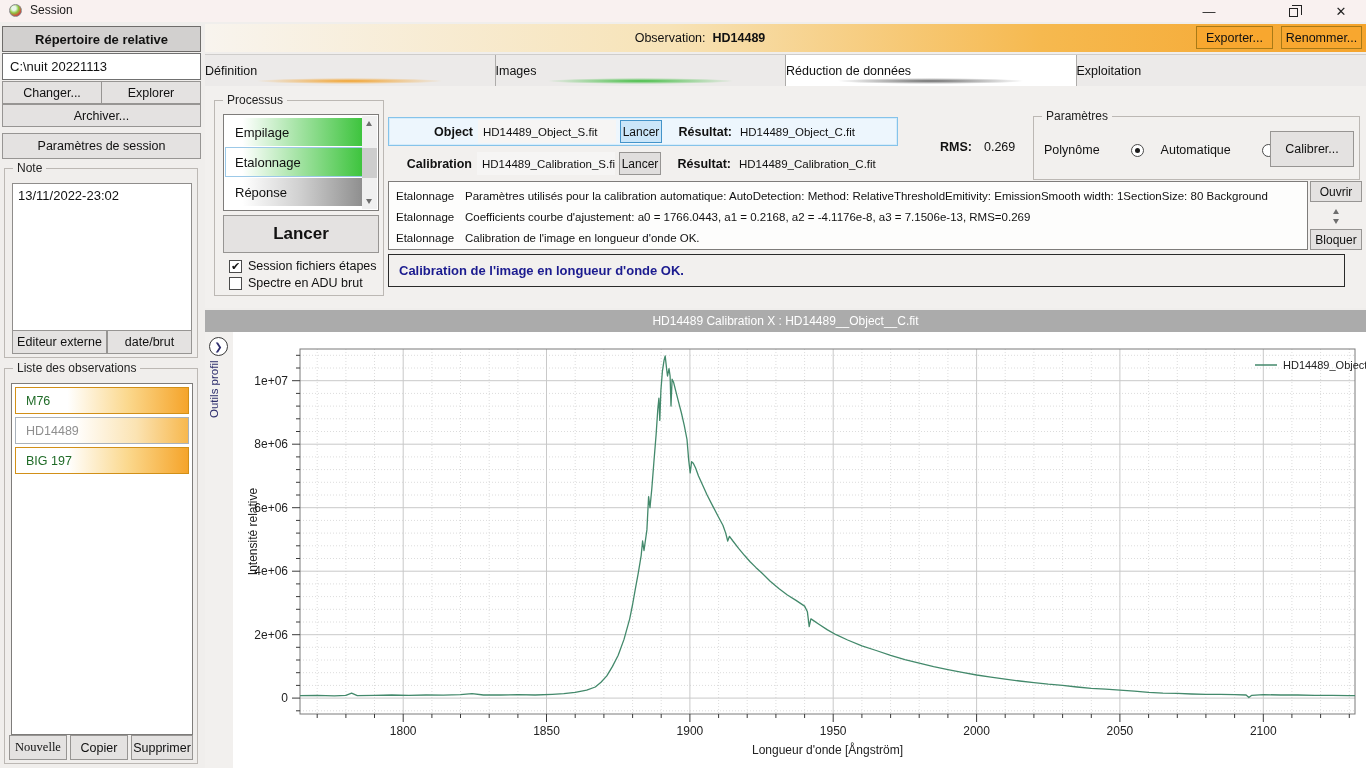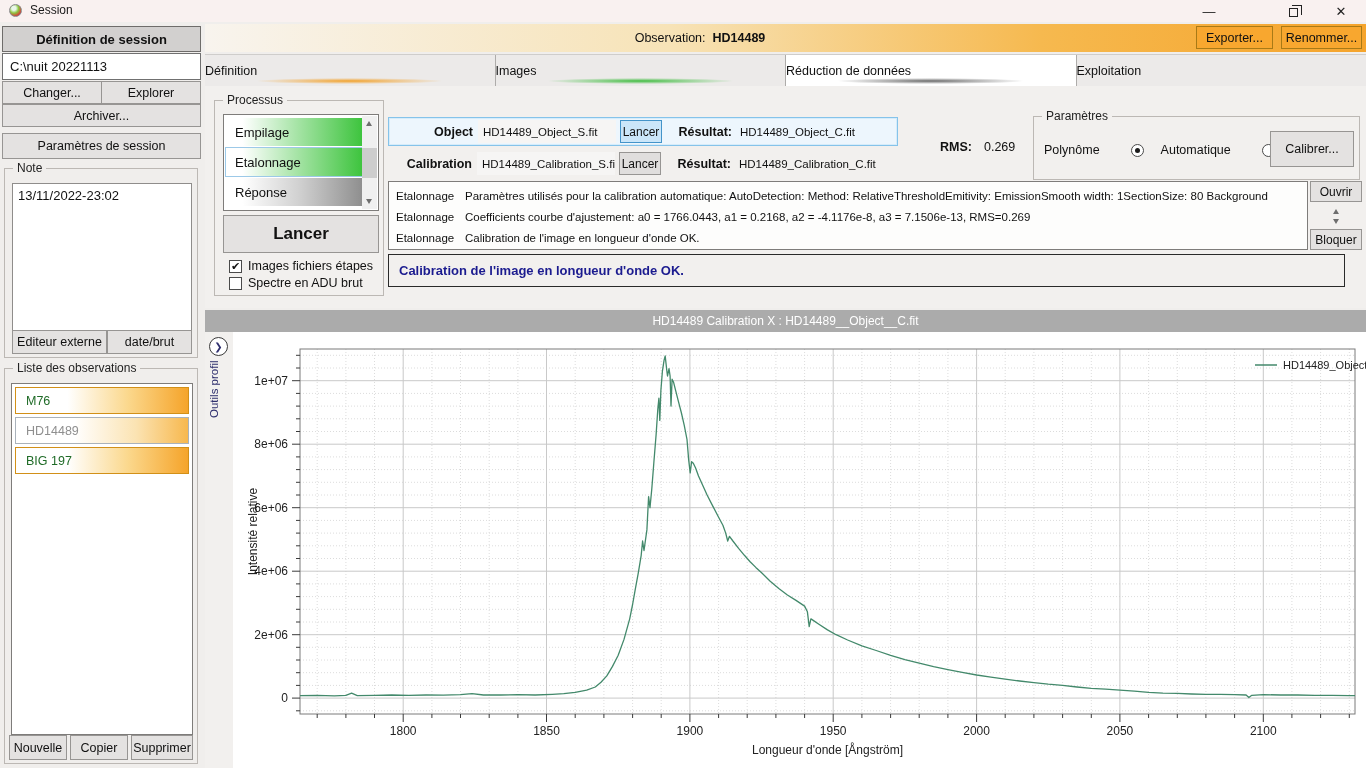--- a/index.html
+++ b/index.html
@@ -113,21 +113,21 @@
   <div class="titlebar">
     <span class="app-icon"></span>
     <span class="win-title">Session</span>
     <div class="win-btn wb-min">—</div>
     <div class="win-btn wb-max">
         <span class="restore-glyph"></span>
       </div>
     <div class="win-btn wb-close">✕</div>
   </div>
 
-  <div class="rep-header">Définition de session</div>
+  <div class="rep-header">Répertoire de relative</div>
   <div class="path-box">C:\nuit 20221113</div>
   <div class="btn" style="left:2px;top:81px;width:100px;height:23px;">Changer...</div>
   <div class="btn" style="left:101px;top:81px;width:100px;height:23px;">Explorer</div>
   <div class="btn" style="left:2px;top:104px;width:199px;height:23px;">Archiver...</div>
   <div class="btn" style="left:2px;top:133px;width:199px;height:26px;">Paramètres de session</div>
 
   <div class="group bg-side" style="left:4px;top:168px;width:194px;height:190px;">
     <span class="group-legend bg-side">Note</span>
     <div class="note-area">13/11/2022-23:02</div>
     <div class="btn" style="left:7px;top:161px;width:95px;height:24px;">Editeur externe</div>
@@ -140,21 +140,21 @@
       <div class="obs-item std obs-grad">
         <span>M76</span>
       </div>
       <div class="obs-item sel">
         <span>HD14489</span>
       </div>
       <div class="obs-item std obs-grad">
         <span>BIG 197</span>
       </div>
     </div>
-    <div class="btn" style="left:4px;top:366px;width:58px;height:25px;">Nouvelle</div>
+    <div class="btn" style="left:4px;top:366px;width:58px;height:25px;font-family:Liberation Serif, serif;">Nouvelle</div>
     <div class="btn" style="left:65px;top:366px;width:58px;height:25px;">Copier</div>
     <div class="btn" style="left:126px;top:366px;width:62px;height:25px;">Supprimer</div>
   </div>
 
   <div class="obs-header">
     <div class="obs-header-text">
       <span>Observation:</span>&nbsp;
       <b>HD14489</b>
     </div>
     <div class="btn btn-orange" style="left:991px;top:2px;width:77px;height:23px;">Exporter...</div>
@@ -195,21 +195,21 @@
         </div>
         <div class="sbar">
           <span class="tri tri-up" style="top:5px;"></span>
           <div class="thumb" style="top:32px;height:30px;"></div>
           <span class="tri tri-dn" style="bottom:5px;"></span>
         </div>
       </div>
       <div class="btn lancer-big">Lancer</div>
       <div class="cb-row" style="top:158px;">
         <span class="cb">✔</span>
-        <span>Images fichiers étapes</span>
+        <span>Session fichiers étapes</span>
       </div>
       <div class="cb-row" style="top:175px;">
         <span class="cb"></span>
         <span>Spectre en ADU brut</span>
       </div>
     </div>
 
     <div class="file-row sel" style="top:31px;">
       <span class="f-label">Object</span>
       <span class="f-value">HD14489_Object_S.fit</span>

